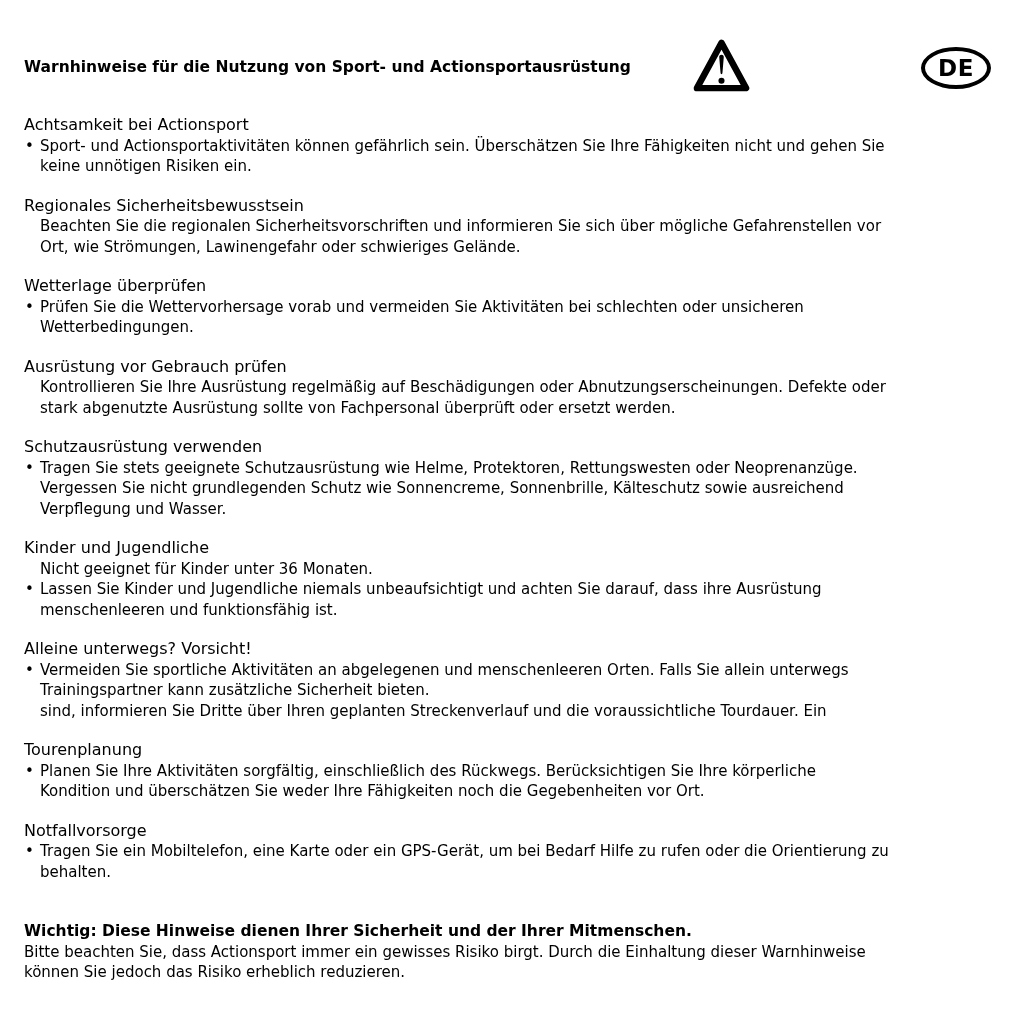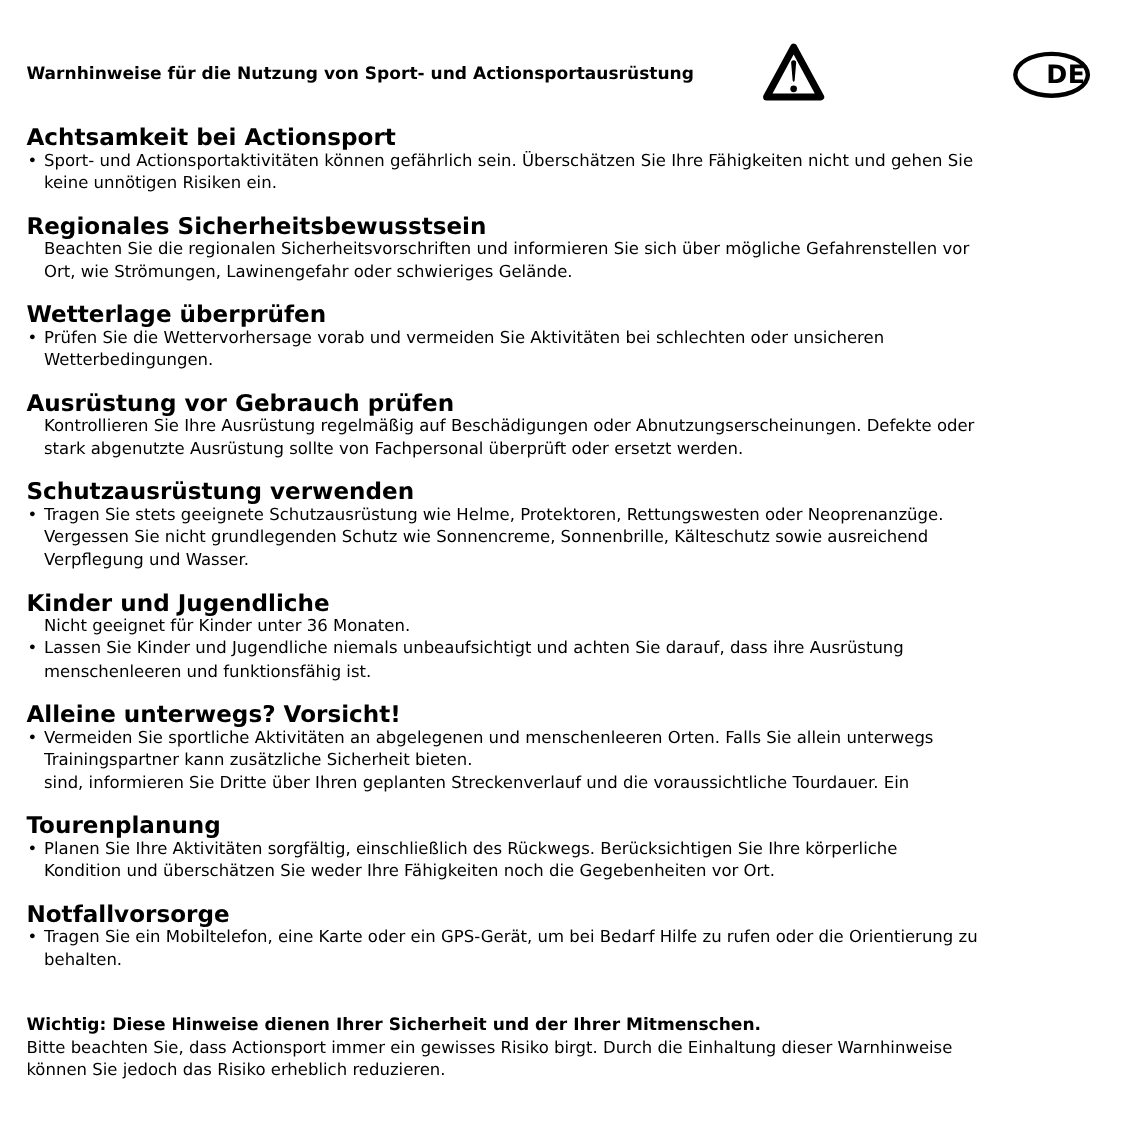--- a/index.html
+++ b/index.html
@@ -43,31 +43,31 @@
   .de-badge {
     position: absolute;
     left: 897px;
     top: 35px;
     width: 62px;
     height: 34px;
     border: 4px solid #000000;
     border-radius: 50%;
     display: flex;
     align-items: center;
-    justify-content: flex-end;
+    justify-content: center;
     font-size: 23px;
     font-weight: bold;
     letter-spacing: 0.5px;
   }
   .section {
     margin-bottom: 19px;
   }
   .sec-heading {
-    font-size: 21px;
-    font-weight: bold;
+    font-size: 16px;
+    font-weight: normal;
     height: 20.5px;
     white-space: pre;
   }
   .line {
     position: relative;
     padding-left: 16px;
     height: 20.5px;
     white-space: pre;
   }
   .bullet {

